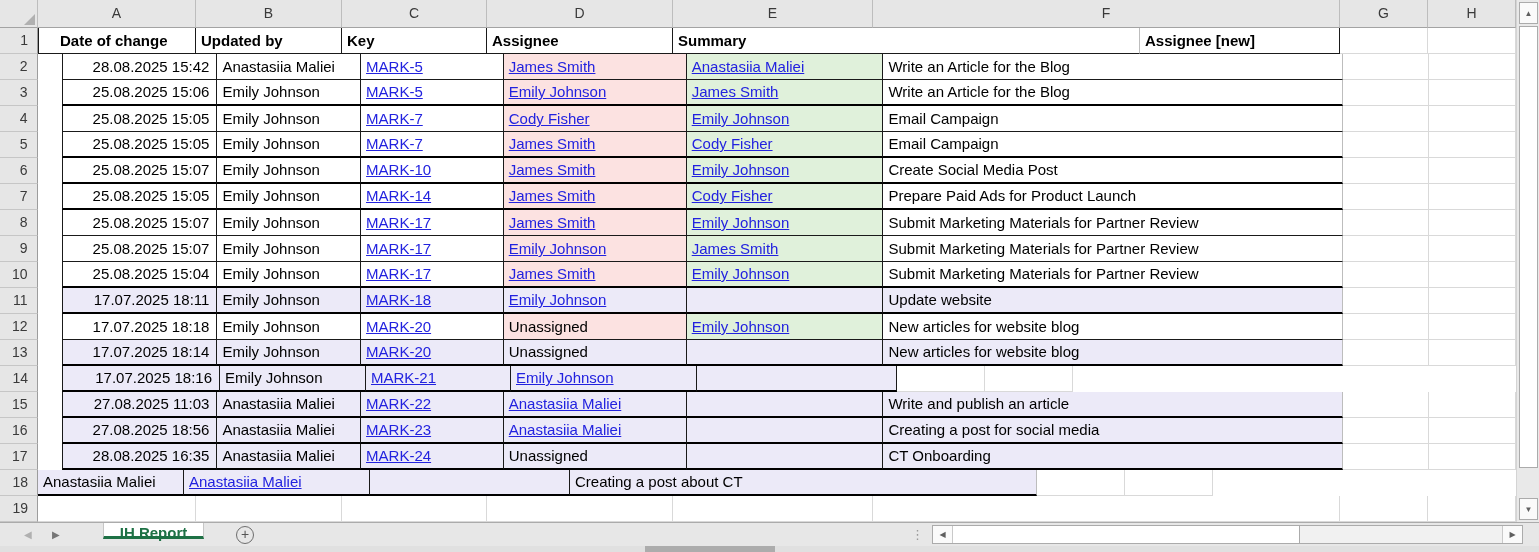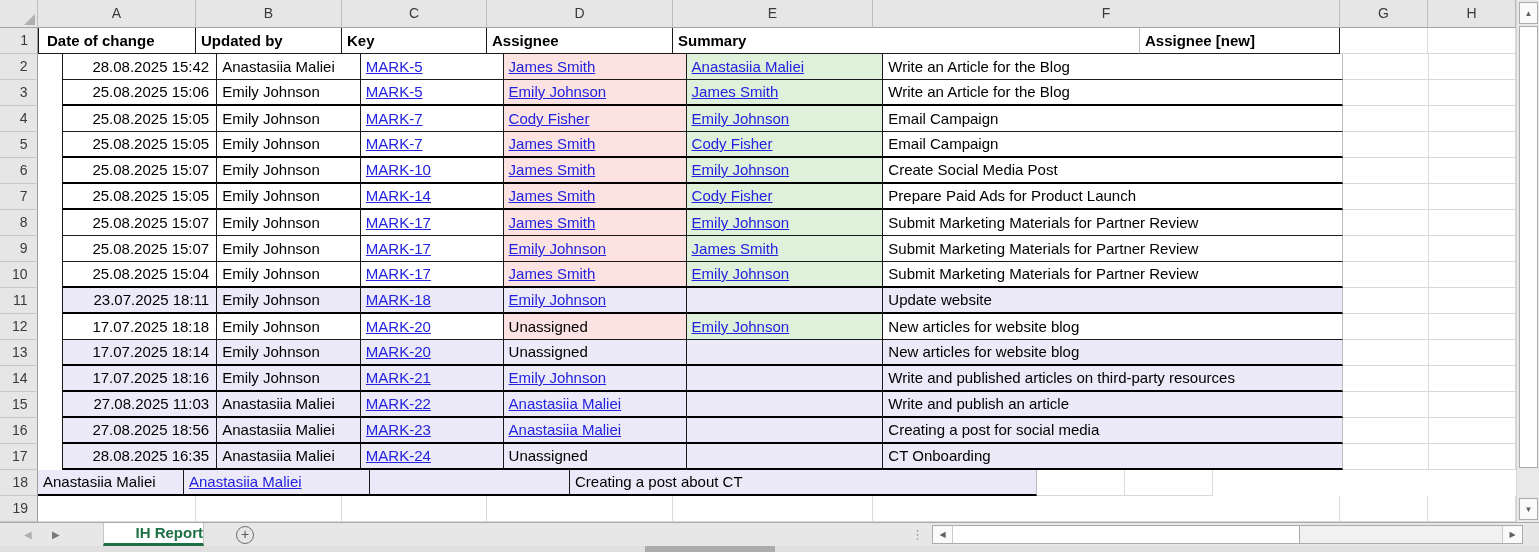--- a/index.html
+++ b/index.html
@@ -15,44 +15,44 @@
   .colhead{background:#e6e6e6;border-right:1px solid #bdbdbd;border-bottom:1px solid #a3a3a3;
            box-sizing:border-box;text-align:center;line-height:27px;color:#3a3a3a;font-size:14px;}
   .row{display:flex;height:26px;}
   .rownum{width:38px;background:#e6e6e6;border-right:1px solid #9c9c9c;border-bottom:1px solid #c6c6c6;
           box-sizing:border-box;text-align:right;padding-right:9px;line-height:25px;color:#3a3a3a;font-size:14px;}
   .cell{box-sizing:border-box;line-height:25px;padding-left:5px;white-space:nowrap;overflow:hidden;background:#fff;}
   .tc{border-right:1px solid #1a1a1a;border-bottom:1px solid #1a1a1a;}         
   .plainc{border-right:1px solid #d9d9d9;border-bottom:1px solid #d9d9d9;}     
   .ca{width:158px;} .cb{width:146px;} .cc{width:145px;} .cd{width:186px;}
   .ce{width:200px;} .cf{width:467px;} .cg{width:88px;} .ch{width:88px;}
-  .ca.tc{border-left:1px solid #1a1a1a;padding-left:8px;}
+  .ca.tc{border-left:1px solid #1a1a1a;padding-left:21px;}
   .cf.tc{border-right:1px solid #bdbdbd;}
   .hdr{font-weight:bold;}
   .num{text-align:right;padding-right:7px;padding-left:0;margin-left:24px;}
   .pink{background:#fce2e1;} .green{background:#e0f1db;} .lav{background:#eceaf8;}
   .gend .tc{border-bottom:2px solid #000;line-height:24px;}
   a.lnk{color:#2222df;text-decoration:underline;cursor:pointer;}
   
   .vsb{position:absolute;left:1516px;top:0;width:23px;height:522px;background:#e9e9e9;
        border-left:1px solid #d4d4d4;box-sizing:border-box;}
   .vsb .btn,.hsb .btn{background:#fafafa;border:1px solid #ababab;box-sizing:border-box;
        display:flex;align-items:center;justify-content:center;color:#5f5f5f;font-size:8px;}
   .vsb .up{position:absolute;left:2px;top:2px;width:19px;height:22px;}
   .vsb .thumb{position:absolute;left:2px;top:26px;width:19px;height:442px;background:#fff;
        border:1px solid #ababab;box-sizing:border-box;}
   .vsb .down{position:absolute;left:2px;top:498px;width:19px;height:22px;}
   
   .sheetbar{position:absolute;left:0;top:522px;width:1539px;height:24px;background:#e7e7e7;
             border-top:1px solid #ababab;box-sizing:border-box;}
   .nav{position:absolute;top:0;height:100%;display:flex;align-items:center;font-size:10px;}
   .nav.l{left:24px;color:#b0b0b0;} .nav.r{left:52px;color:#767676;}
-  .tab{position:absolute;left:103px;top:0;width:101px;height:23px;background:#fff;
+  .tab{position:absolute;left:103px;top:0;width:101px;height:16px;background:#fff;
        border-left:1px solid #c6c6c6;border-right:1px solid #c6c6c6;border-bottom:3px solid #1e7145;
-       box-sizing:border-box;text-align:right;line-height:20px;color:#1e7145;font-weight:bold;}
+       box-sizing:border-box;text-align:center;line-height:20px;color:#1e7145;font-weight:bold;}
   .addbtn{position:absolute;left:236px;top:3px;width:18px;height:18px;border:1px solid #6e6e6e;
           border-radius:50%;box-sizing:border-box;color:#555;font-size:14px;line-height:15px;text-align:center;}
   .grip{position:absolute;left:911px;top:1px;color:#9a9a9a;font-size:13px;line-height:21px;}
   .hsb{position:absolute;left:932px;top:2px;width:591px;height:19px;border:1px solid #ababab;
        background:#f1f1f1;box-sizing:border-box;display:flex;}
   .hsb .btn{width:20px;height:100%;border:none;border-right:1px solid #c9c9c9;}
   .hsb .btn.re{border-right:none;border-left:1px solid #c9c9c9;margin-left:auto;}
   .hsb .thumb{width:347px;height:100%;background:#fff;border-right:1px solid #ababab;box-sizing:border-box;}
   
   .bottomstrip{position:absolute;left:0;top:546px;width:1539px;height:6px;background:#e0e0e0;}
@@ -184,21 +184,21 @@
           <div class="cell cb tc">Emily Johnson</div>
           <div class="cell cc tc"><a class="lnk">MARK-17</a></div>
           <div class="cell cd tc pink"><a class="lnk">James Smith</a></div>
           <div class="cell ce tc green"><a class="lnk">Emily Johnson</a></div>
           <div class="cell cf tc">Submit Marketing Materials for Partner Review</div>
           <div class="cell cg plainc"></div>
           <div class="cell ch plainc"></div>
         </div>
         <div class="row gend">
           <div class="rownum">11</div>
-          <div class="cell ca tc num lav">23.07.2025 18:11</div>
+          <div class="cell ca tc num lav">17.07.2025 18:11</div>
           <div class="cell cb tc lav">Emily Johnson</div>
           <div class="cell cc tc lav"><a class="lnk">MARK-18</a></div>
           <div class="cell cd tc lav"><a class="lnk">Emily Johnson</a></div>
           <div class="cell ce tc lav"></div>
           <div class="cell cf tc lav">Update website</div>
           <div class="cell cg plainc"></div>
           <div class="cell ch plainc"></div>
         </div>
         <div class="row">
           <div class="rownum">12</div>
@@ -222,21 +222,20 @@
           <div class="cell cg plainc"></div>
           <div class="cell ch plainc"></div>
         </div>
         <div class="row gend">
           <div class="rownum">14</div>
           <div class="cell ca tc num lav">17.07.2025 18:16</div>
           <div class="cell cb tc lav">Emily Johnson</div>
           <div class="cell cc tc lav"><a class="lnk">MARK-21</a></div>
           <div class="cell cd tc lav"><a class="lnk">Emily Johnson</a></div>
           <div class="cell ce tc lav"></div>
-          <div class="cell cf tc lav">Write and published articles on third-party resources</div>
           <div class="cell cg plainc"></div>
           <div class="cell ch plainc"></div>
         </div>
         <div class="row gend">
           <div class="rownum">15</div>
           <div class="cell ca tc num lav">27.08.2025 11:03</div>
           <div class="cell cb tc lav">Anastasiia Maliei</div>
           <div class="cell cc tc lav"><a class="lnk">MARK-22</a></div>
           <div class="cell cd tc lav"><a class="lnk">Anastasiia Maliei</a></div>
           <div class="cell ce tc lav"></div>

